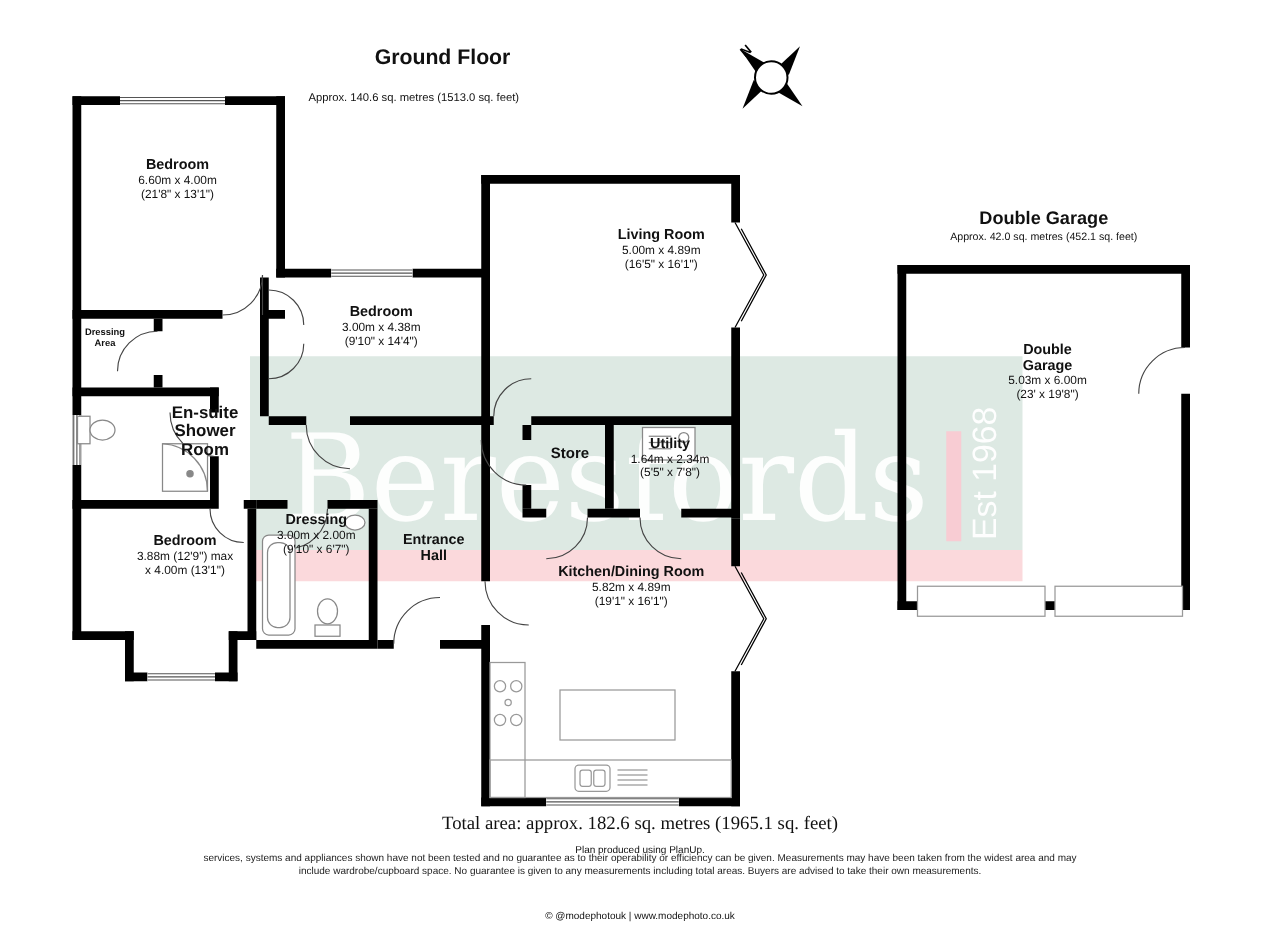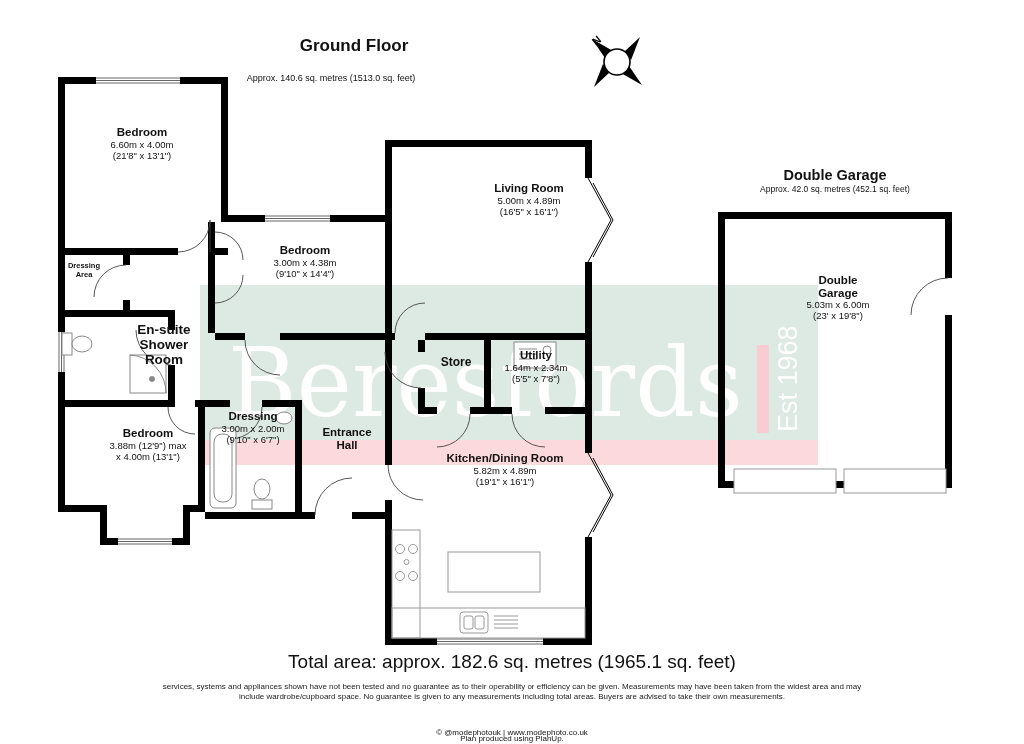--- a/index.html
+++ b/index.html
@@ -6,21 +6,21 @@
   #plan{position:relative;width:1024px;height:744px;background:#fff;overflow:hidden;
         font-family:"Liberation Sans",sans-serif;color:#111;}
   #plan svg{position:absolute;left:0;top:0;}
   .abs{position:absolute;transform:translateX(-50%);text-align:center;}
   .room-label .rname{font-weight:bold;font-size:11.5px;line-height:12.5px;}
   .room-label .rdim{font-size:9.5px;line-height:11px;}
   .hdr-title{font-weight:bold;font-size:17px;line-height:18px;}
   .hdr-sub{font-size:9px;line-height:11px;margin-top:16px;}
   .g-title{font-weight:bold;font-size:14.5px;line-height:16px;}
   .g-sub{font-size:8.5px;line-height:10px;}
-  .total{font-size:19px;}
+  .total{font-size:15px;font-family:Liberation Serif, serif;}
   .disc{font-size:8px;line-height:10px;width:700px;color:#222;}
   .credit{font-size:8px;line-height:9.5px;}
   .prop{font-weight:bold;font-size:13.5px;}
 </style>
 </head>
 <body>
 
 <div id="plan">
 
   <svg width="1024" height="744" viewBox="0 0 1024 744">
@@ -285,16 +285,16 @@
   <div class="abs room-label" style="left:838px;top:274px;width:64px;">
     <div class="rname">Double Garage</div>
     <div class="rdim">5.03m x 6.00m</div>
     <div class="rdim">(23' x 19'8")</div>
   </div>
 
   <div class="abs total" style="left:512px;top:651px;">Total area: approx. 182.6 sq. metres (1965.1 sq. feet)</div>
   <div class="abs disc" style="left:512px;top:692px;">include wardrobe/cupboard space. No guarantee is given to any measurements including total areas. Buyers are advised to take their own measurements.</div>
   <div class="abs disc" style="left:512px;top:682px;">services, systems and appliances shown have not been tested and no guarantee as to their operability or efficiency can be given. Measurements may have been taken from the widest area and may</div>
   <div class="abs credit" style="left:512px;top:728px;">© @modephotouk | www.modephoto.co.uk</div>
-  <div class="abs credit" style="left:512px;top:734px;">Plan produced using PlanUp.</div>
+  <div class="abs credit" style="left:512px;top:675px;">Plan produced using PlanUp.</div>
   <div class="abs prop" style="left:512px;top:727px;margin-top:29px;">Cherry Orchard, Ardleigh</div>
 
 </div>
 
 </body></html>

